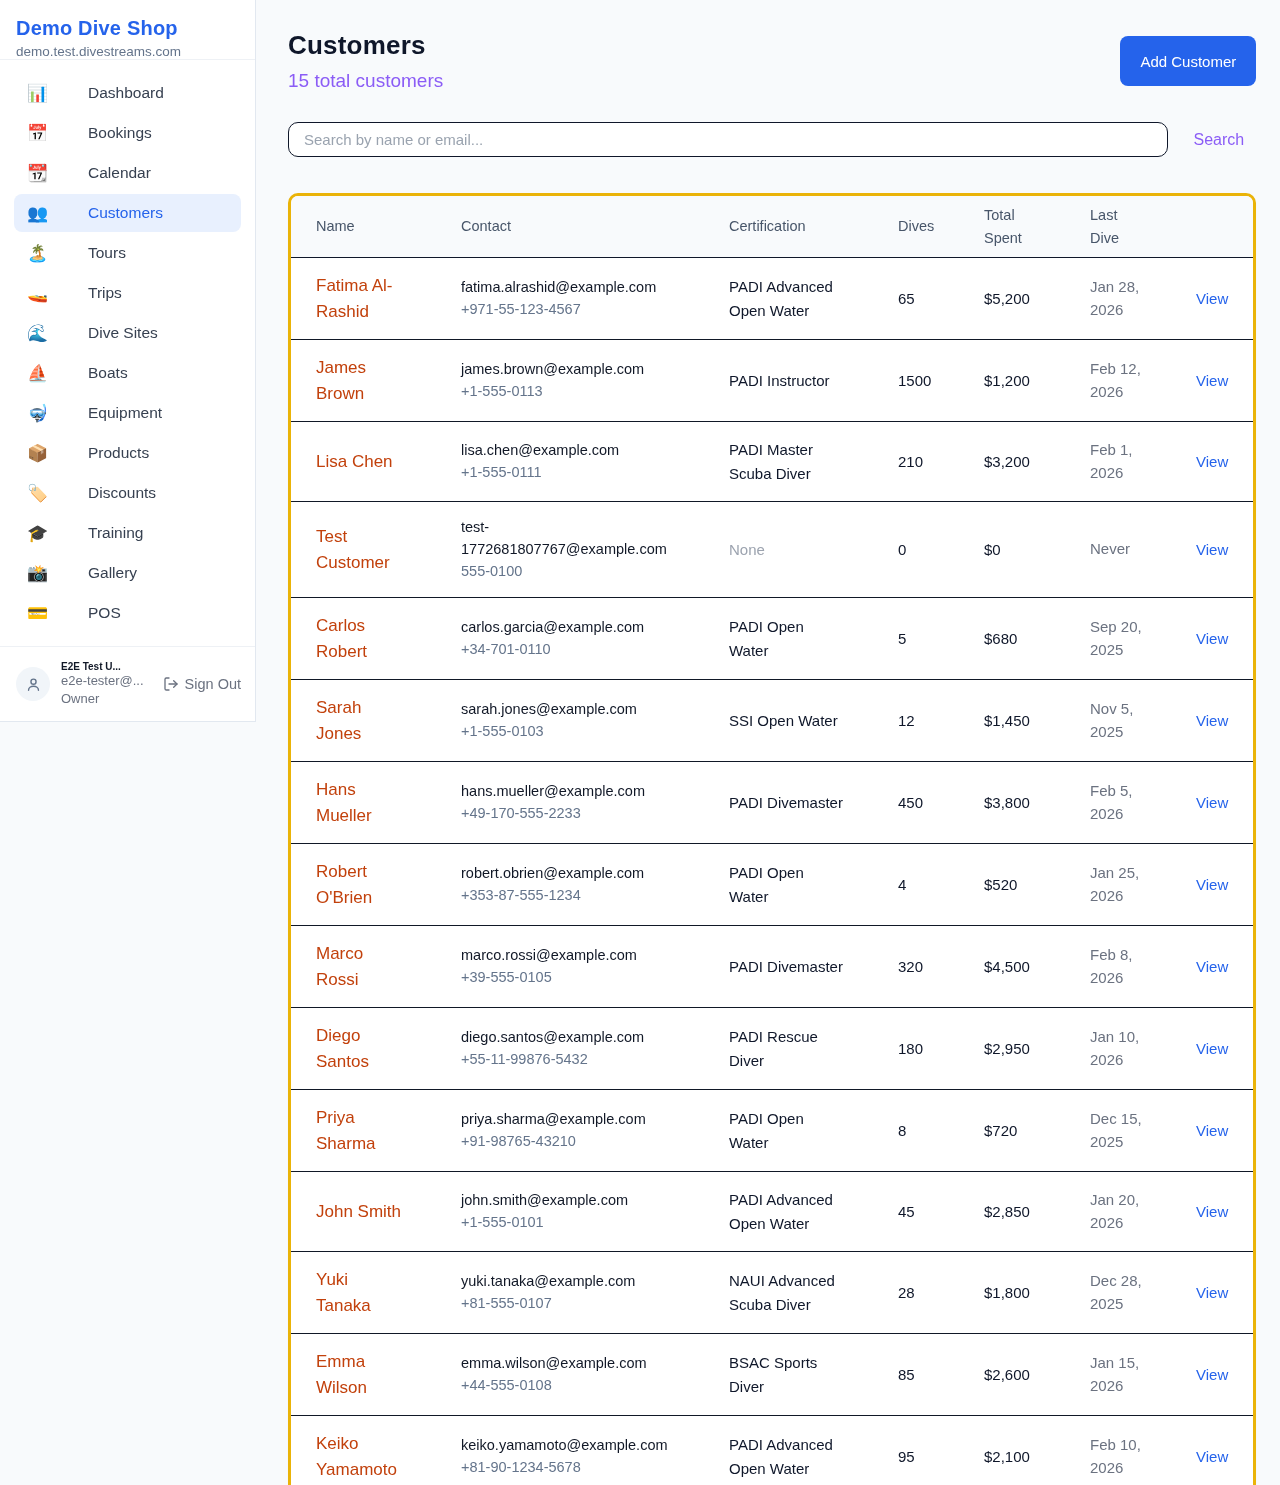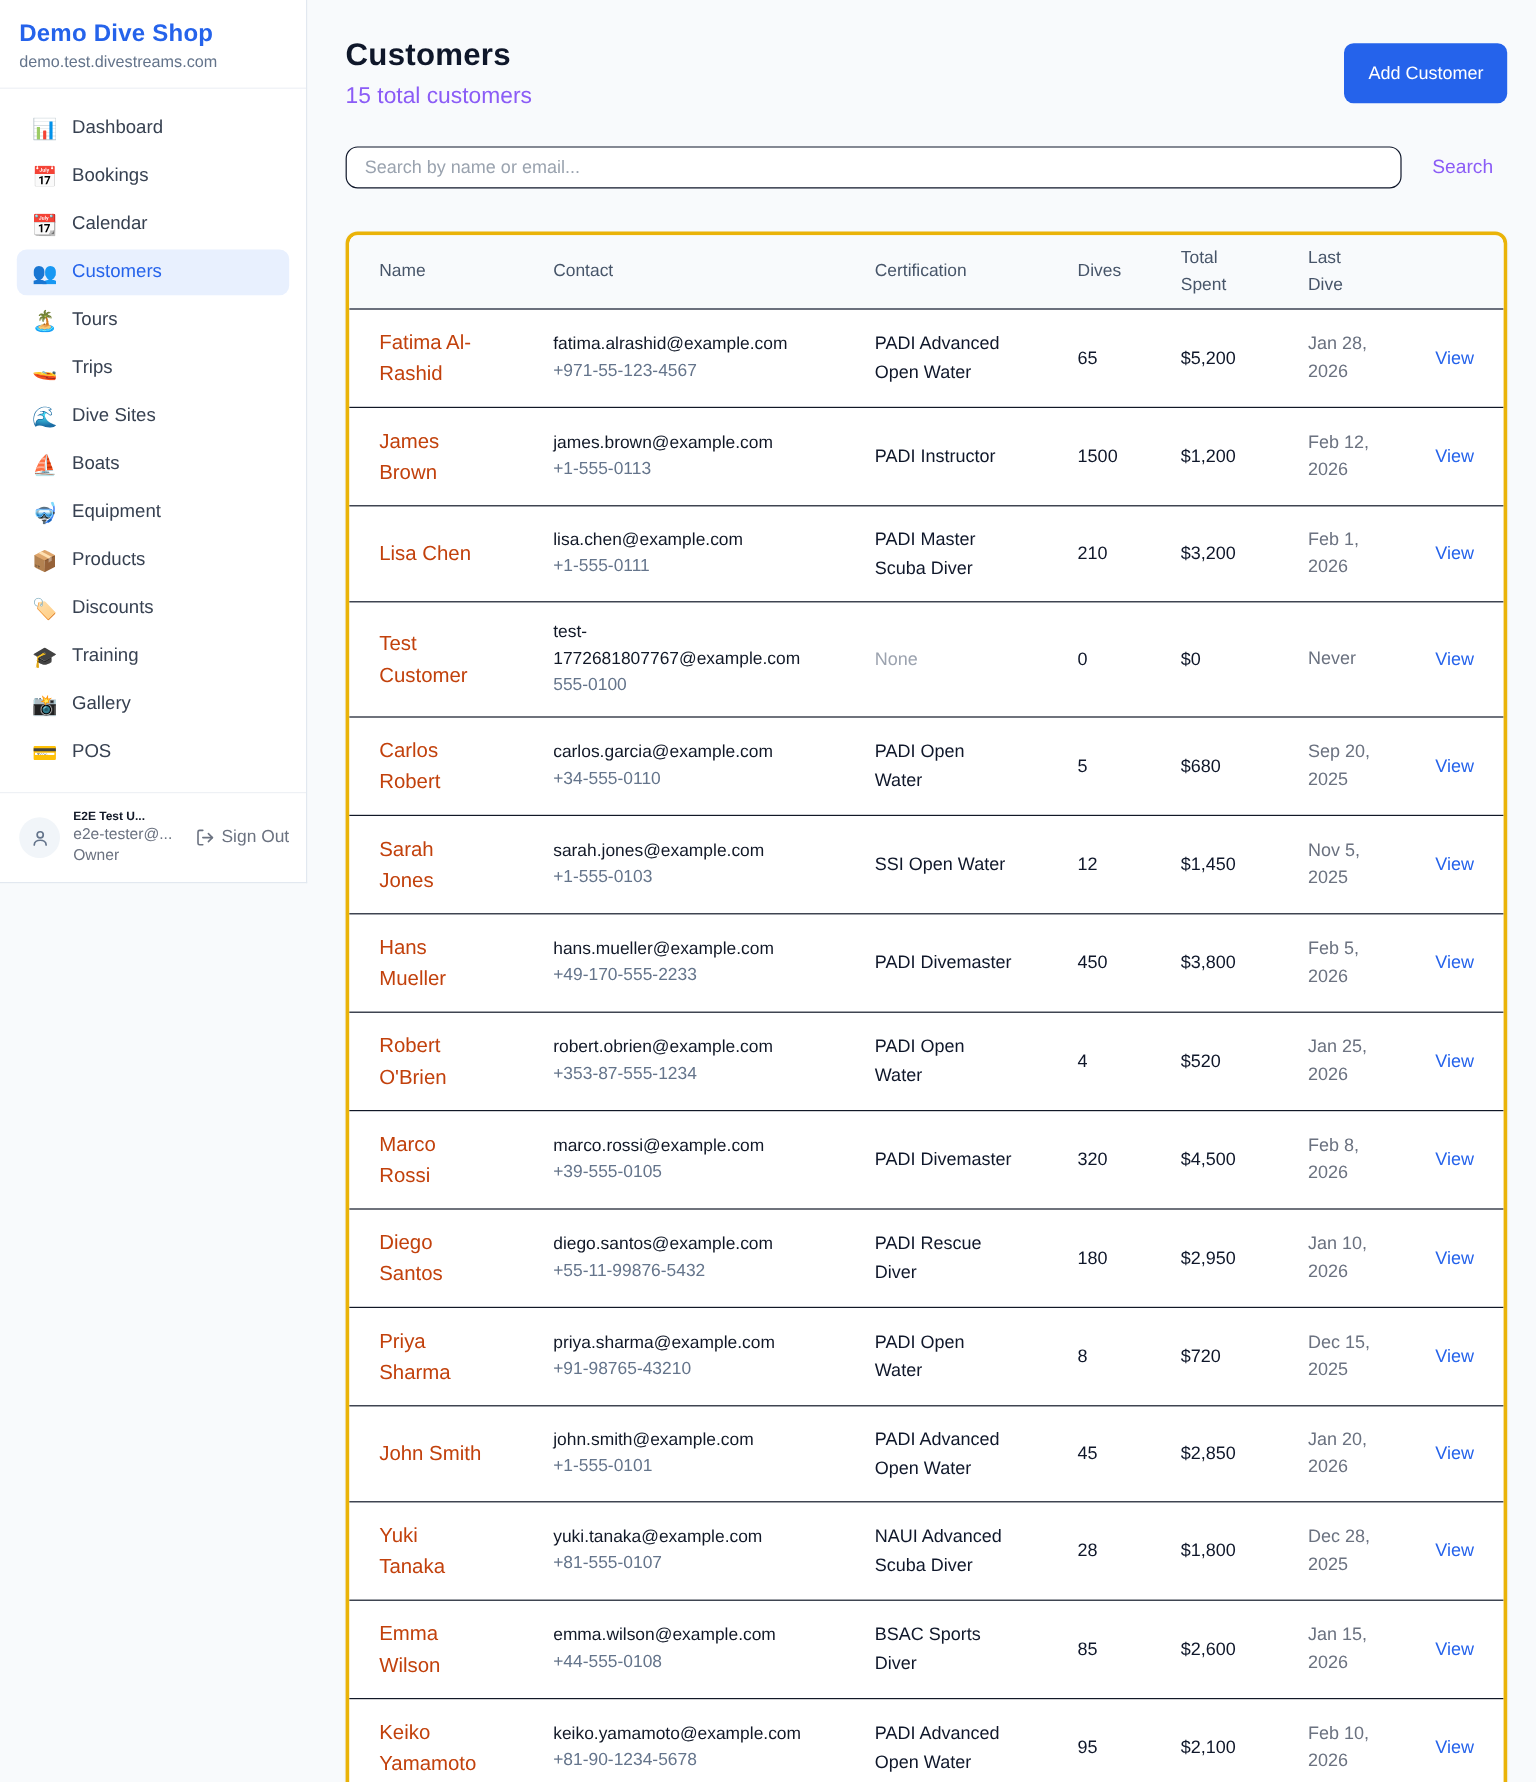--- a/index.html
+++ b/index.html
@@ -12,32 +12,32 @@
   .page { display: flex; align-items: flex-start; width: 1280px; }
 
   
   .sidebar {
     width: 256px;
     background: #ffffff;
     border-right: 1px solid #e2e8f0;
     border-bottom: 1px solid #e2e8f0;
     flex: 0 0 256px;
   }
-  .sidebar-header { padding: 17px 16px 14px 16px; border-bottom: 1px solid #eef1f5; }
+  .sidebar-header { padding: 17px 16px 0 16px; border-bottom: 1px solid #eef1f5; }
   .shop-name { color: #2563eb; font-size: 20px; font-weight: bold; letter-spacing: .2px; }
   .shop-domain { color: #64748b; font-size: 13.5px; margin-top: 4px; }
   .nav { padding: 12px 10px; }
   .nav-item {
     display: flex; align-items: center; gap: 13px;
     padding: 10px 13px; margin: 2px 4px;
     border-radius: 8px; cursor: pointer;
   }
   .nav-item.active { background: #e8f0fe; }
   .nav-icon { font-size: 17px; width: 20px; text-align: center; line-height: 1; }
-  .nav-label { font-size: 15.5px; color: #374151; }
+  .nav-label { font-size: 15.5px; color: #374151; margin-left: 28px; }
   .nav-item.active .nav-label { color: #2563eb; font-weight: 500; }
 
   .user-section {
     border-top: 1px solid #eef1f5;
     padding: 14px 14px 14px 16px;
     display: flex; align-items: center; gap: 11px;
   }
   .avatar {
     width: 34px; height: 34px; border-radius: 50%;
     background: #f1f5f9; display: flex; align-items: center; justify-content: center;
@@ -272,21 +272,21 @@
     <div class="cell">0</div>
     <div class="cell">$0</div>
     <div class="cell lastdive">Never</div>
     <div class="cell"><a class="view-link">View</a></div>
   </div>
 
   <div class="grid-row trow">
     <div class="cell"><a class="name-link">Carlos Robert</a></div>
     <div class="cell">
       <div class="email">carlos.garcia@example.com</div>
-      <div class="phone">+34-555-0110</div>
+      <div class="phone">+34-701-0110</div>
     </div>
     <div class="cell cert">PADI Open Water</div>
     <div class="cell">5</div>
     <div class="cell">$680</div>
     <div class="cell lastdive">Sep 20, 2025</div>
     <div class="cell"><a class="view-link">View</a></div>
   </div>
 
   <div class="grid-row trow">
     <div class="cell"><a class="name-link">Sarah Jones</a></div>

